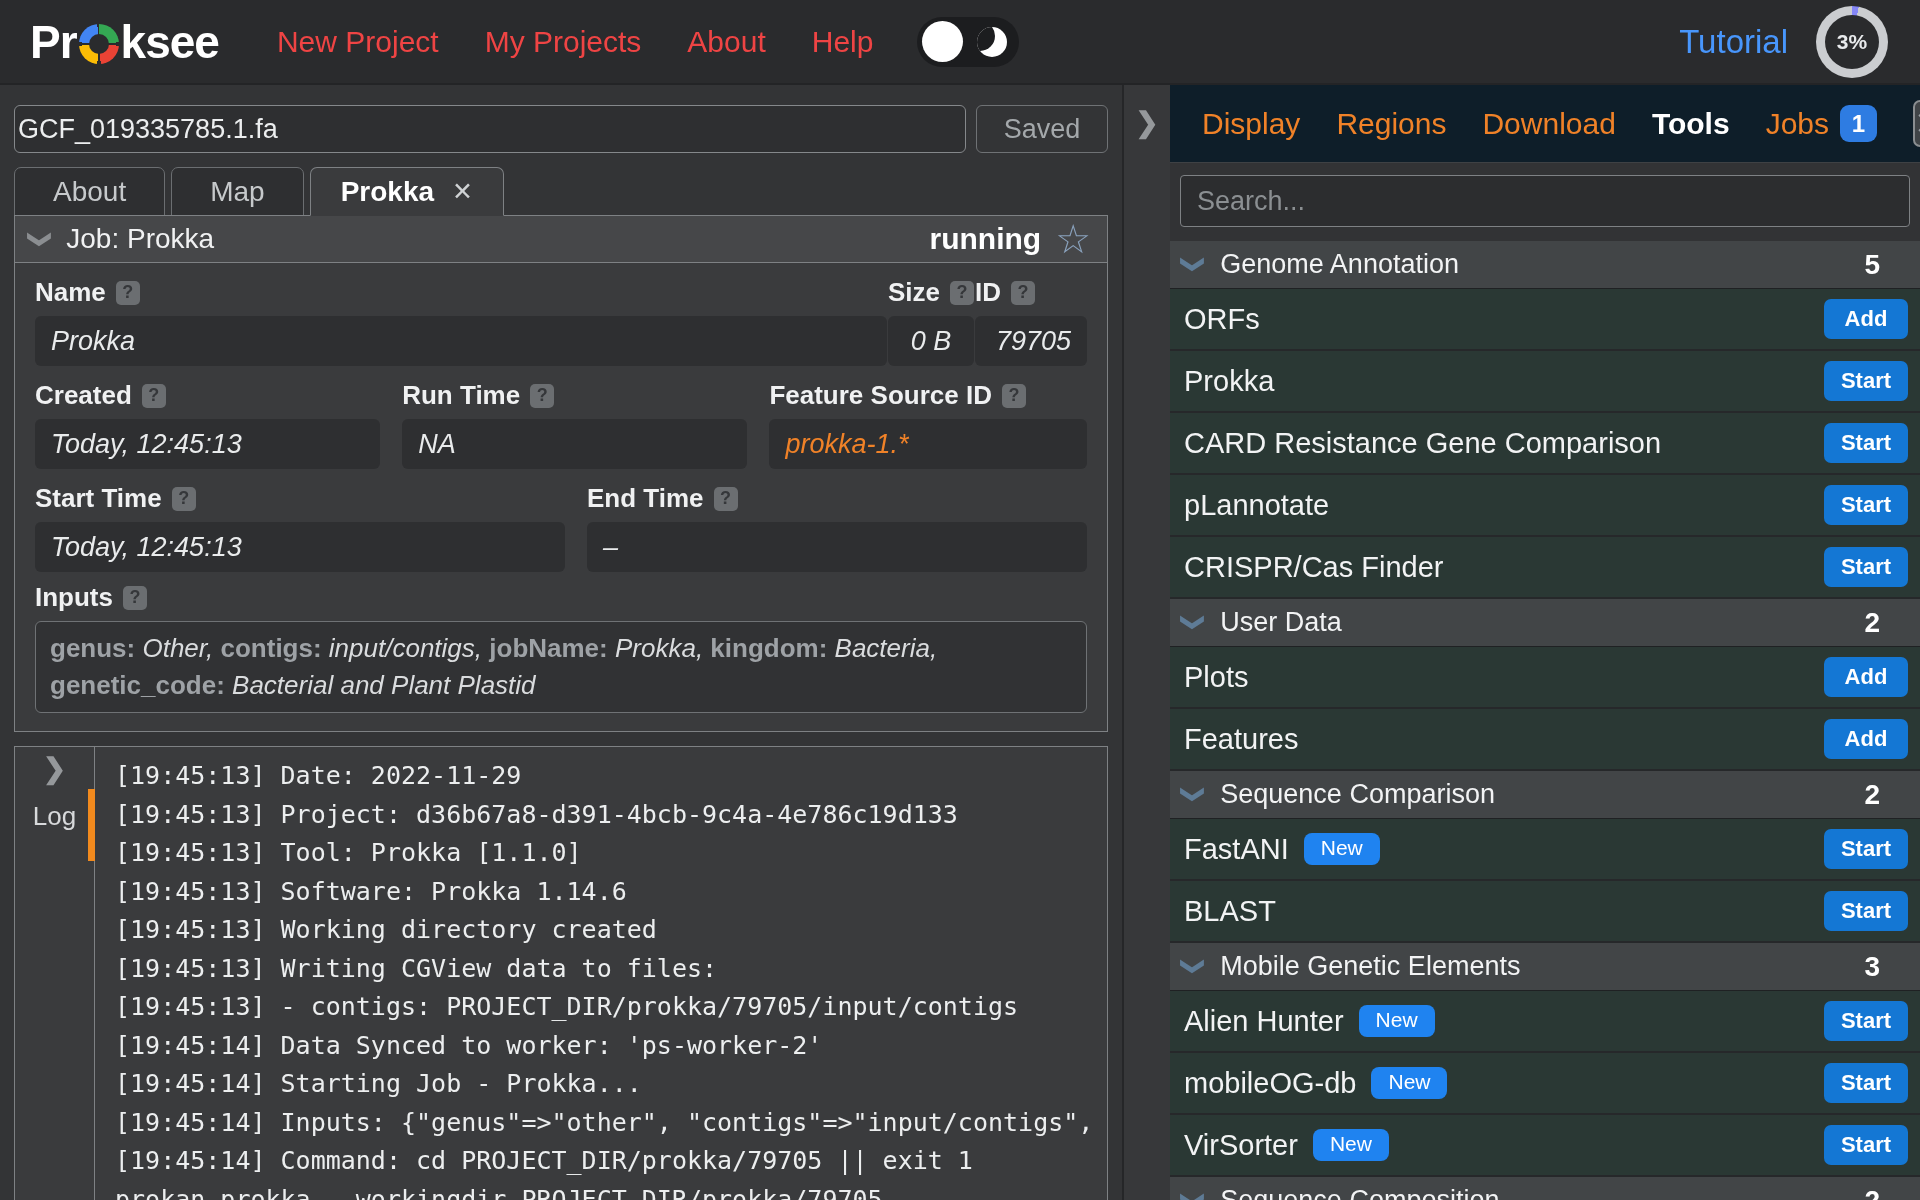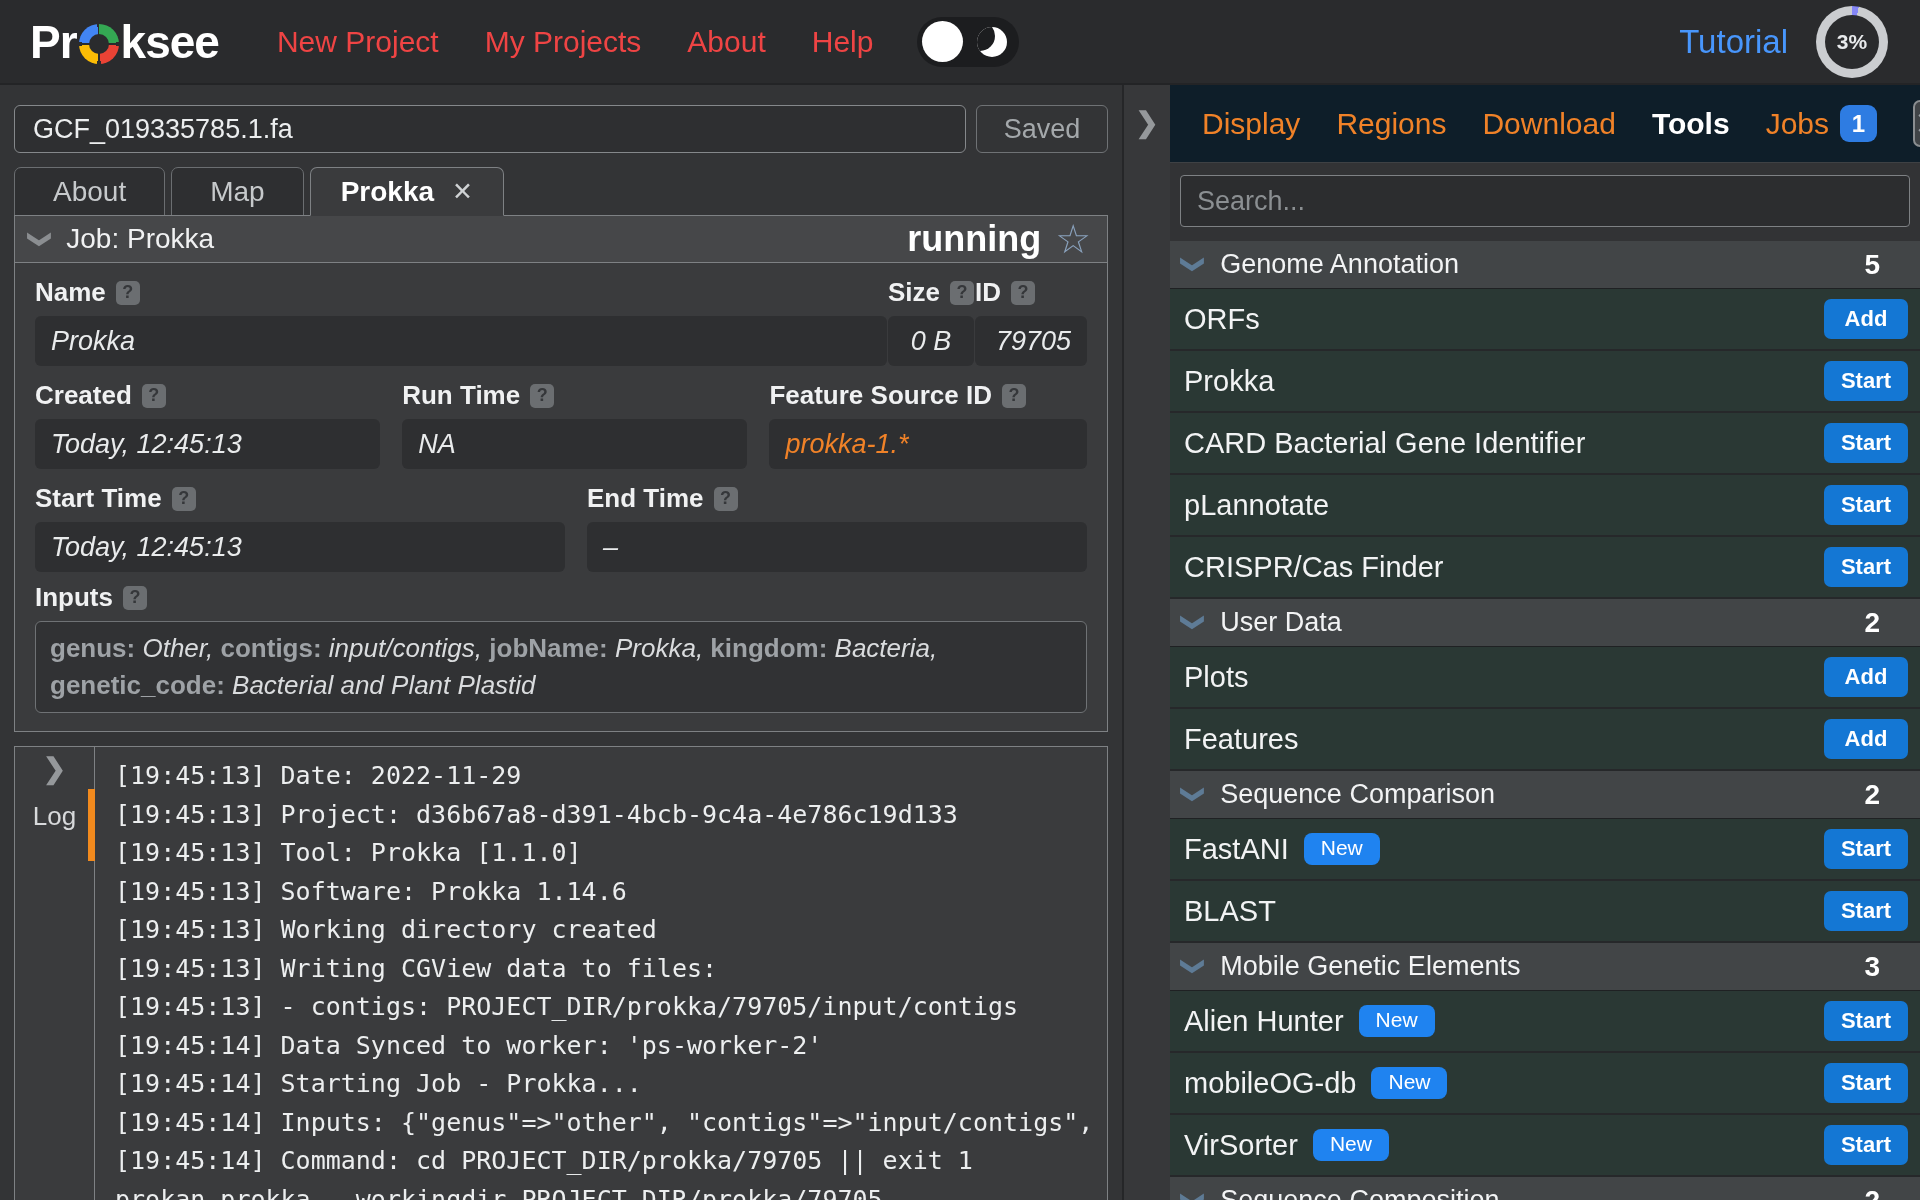--- a/index.html
+++ b/index.html
@@ -34,39 +34,39 @@
   .main { display:flex; height:1115px; flex:none; }
   .left { width:1122px; background:#333436; padding:20px 14px 0; display:flex; flex-direction:column; overflow:hidden; }
   .collapse-strip { width:48px; background:#37383a; border-left:2px solid #252628;
     display:flex; justify-content:center; align-items:flex-start; padding-top:24px; cursor:pointer; }
   .chev { color:#95989b; font-size:28px; font-weight:bold; line-height:1; }
   .right { width:750px; display:flex; flex-direction:column; background:#333436; overflow:hidden; }
 
   
   .project-row { display:flex; gap:10px; flex:none; }
   .project-input { flex:1; height:48px; background:#2e2f31; border:1px solid #85888b; border-radius:6px;
-    color:#eceeef; font-size:27px; padding:0 18px; font-family:inherit; outline:none; }
+    color:#eceeef; font-size:27px; padding:0 3px; font-family:inherit; outline:none; }
   .saved-btn { width:132px; height:48px; background:transparent; border:1px solid #6f7275; border-radius:6px;
     color:#a4a8ab; font-weight:normal; font-size:27px; font-family:inherit; cursor:pointer; }
 
   
   .tabs-row { display:flex; gap:6px; margin-top:14px; margin-bottom:-1px; flex:none; }
   .tab { height:49px; display:flex; align-items:center; justify-content:center; padding:0 38px;
     background:#2e2f31; border:1px solid #6b6e71; border-radius:7px 7px 0 0; color:#c6c9cb; font-size:28px; cursor:pointer; }
   .tab.active { background:#3a3b3d; border-color:#7e8184; border-bottom-color:#3a3b3d;
     color:#fff; font-weight:bold; position:relative; z-index:2; padding:0 30px; }
   .tab-close { margin-left:18px; font-weight:normal; color:#cfd2d4; font-size:25px; cursor:pointer; }
 
   
   .job-card { border:1px solid #7e8184; background:#3a3b3d; flex:none; }
   .job-header { height:47px; background:#464749; border-bottom:1px solid #7e8184;
     display:flex; align-items:center; padding:0 16px; }
   .job-chevron { transform:rotate(90deg); margin-right:16px; color:#8b8e91; font-size:23px; font-weight:bold; }
   .job-title { font-size:28px; color:#f0f1f2; }
-  .job-status { margin-left:auto; font-weight:bold; font-size:36px; color:#ffffff; }
+  .job-status { margin-left:auto; font-weight:bold; font-size:30px; color:#ffffff; }
   .star { color:#8aa2bd; font-size:40px; margin-left:14px; line-height:1; cursor:pointer; }
   .job-body { padding:14px 20px 18px; }
   .frow { display:grid; gap:22px; margin-bottom:14px; }
   .frow1 { grid-template-columns:1fr 86px 112px; gap:1px; }
   .frow2 { grid-template-columns:1fr 1fr 0.92fr; }
   .frow3 { grid-template-columns:1.06fr 1fr; margin-bottom:10px; }
   .field-label { display:flex; align-items:center; gap:10px; font-weight:bold; font-size:26px;
     color:#f0f1f2; margin-bottom:8px; white-space:nowrap; }
   .help { width:24px; height:24px; border-radius:5px; background:#6b6e71; color:#35373a; font-weight:bold;
     font-size:18px; display:inline-flex; align-items:center; justify-content:center; flex:none; cursor:pointer; }
@@ -314,21 +314,21 @@
   </div>
           <div class="tool-item">
     <span class="ti-name">ORFs</span>
     <button class="ti-btn">Add</button>
   </div>
           <div class="tool-item">
     <span class="ti-name">Prokka</span>
     <button class="ti-btn">Start</button>
   </div>
           <div class="tool-item">
-    <span class="ti-name">CARD Bacterial Gene Identifier</span>
+    <span class="ti-name">CARD Resistance Gene Comparison</span>
     <button class="ti-btn">Start</button>
   </div>
           <div class="tool-item">
     <span class="ti-name">pLannotate</span>
     <button class="ti-btn">Start</button>
   </div>
           <div class="tool-item">
     <span class="ti-name">CRISPR/Cas Finder</span>
     <button class="ti-btn">Start</button>
   </div>

